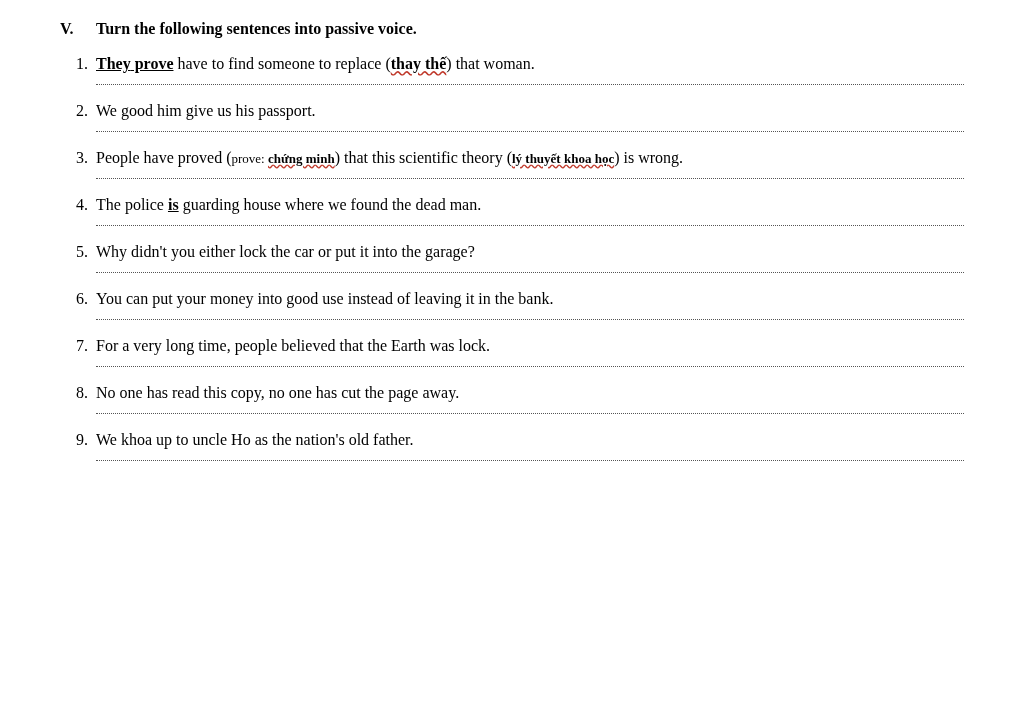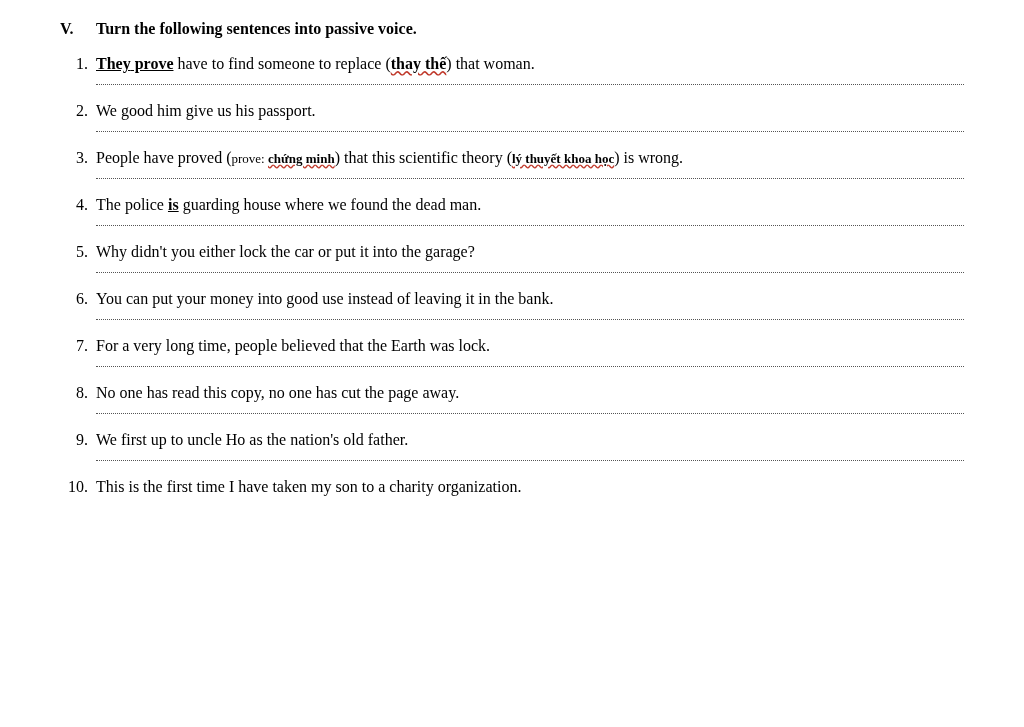--- a/index.html
+++ b/index.html
@@ -173,28 +173,20 @@
         No one has read this copy, no one has cut the page away.
       </span>
     </div>
     <hr class="dotted-line">
   </li>
 
   <li class="exercise-item">
     <div class="sentence-row">
       <span class="item-number">9.</span>
       <span class="sentence-text">
-        We first up to uncle Ho as the nation's old father.
+        We khoa up to uncle Ho as the nation's old father.
       </span>
     </div>
     <hr class="dotted-line">
   </li>
 
-  <li class="exercise-item">
-    <div class="sentence-row">
-      <span class="item-number">10.</span>
-      <span class="sentence-text">
-        This is the first time I have taken my son to a charity organization.
-      </span>
-    </div>
-  </li>
 
 </ol>
 
 </body></html>

